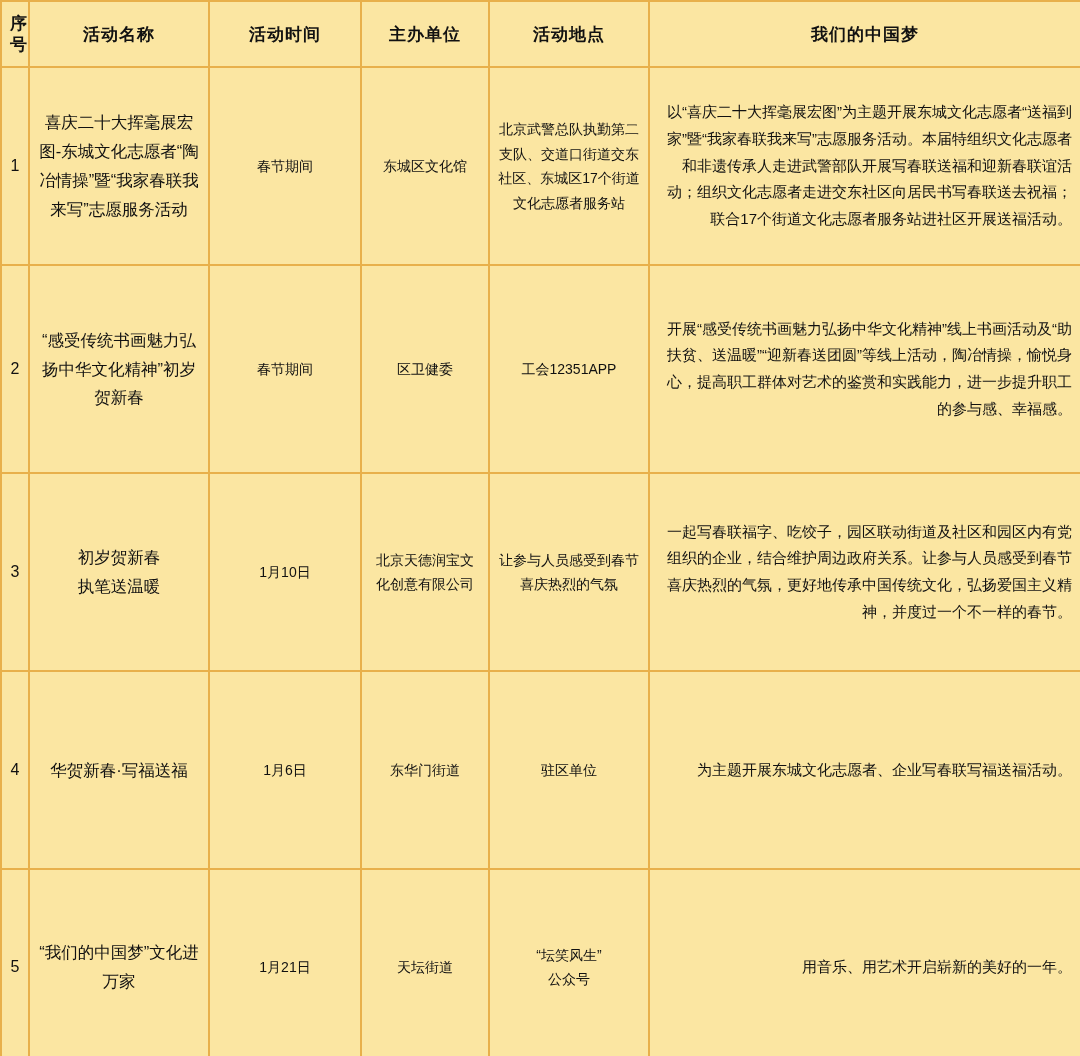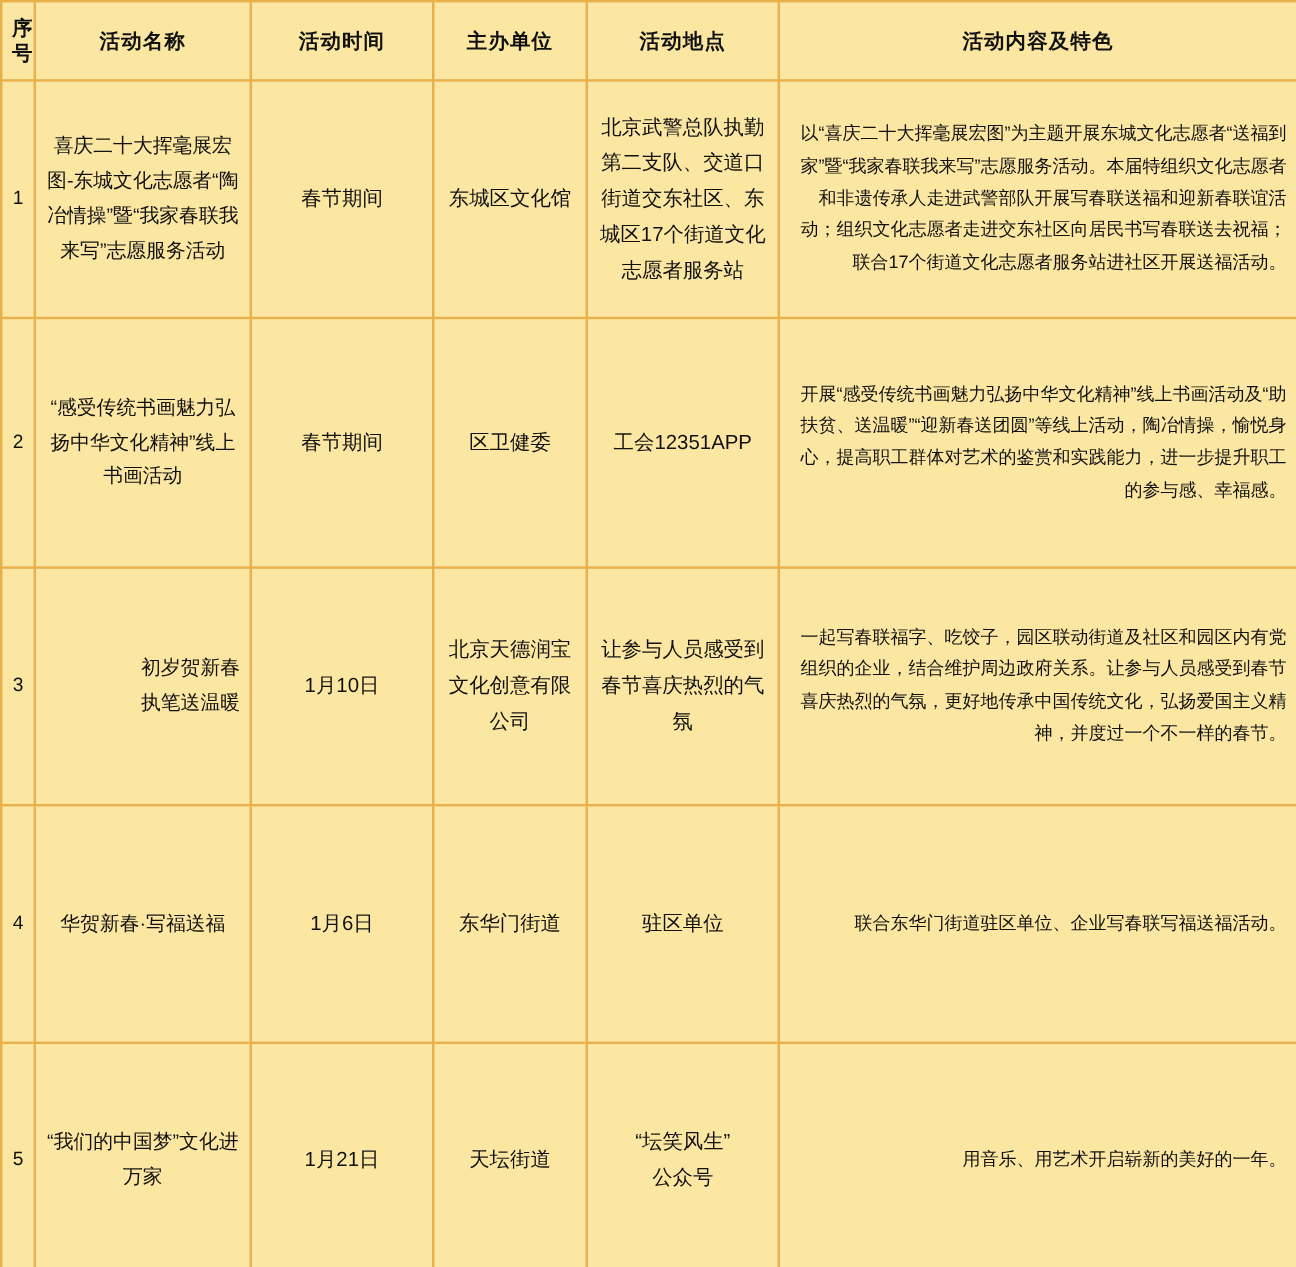--- a/index.html
+++ b/index.html
@@ -49,21 +49,21 @@
   }
   td.cell-name {
     text-align: center;
     font-size: 16.5px;
     line-height: 1.75;
   }
   td.cell-time,
   td.cell-org,
   td.cell-place {
     text-align: center;
-    font-size: 17px;
+    font-size: 14px;
     line-height: 1.75;
   }
   td.cell-content {
     text-align: right;
     font-size: 15px;
     line-height: 1.78;
     padding-left: 10px;
     padding-right: 12px;
   }
   tr.row-1 td { height: 198px; }
@@ -91,56 +91,56 @@
   </colgroup>
   <thead>
     <tr>
       <th>
           <span class="hdr-stack">序号</span>
         </th>
       <th>活动名称</th>
       <th>活动时间</th>
       <th>主办单位</th>
       <th>活动地点</th>
-      <th>活动内容及特色</th>
+      <th>我们的中国梦</th>
     </tr>
   </thead>
   <tbody>
     <tr class="row-1">
       <td class="cell-index">1</td>
       <td class="cell-name">喜庆二十大挥毫展宏图-东城文化志愿者“陶冶情操”暨“我家春联我来写”志愿服务活动</td>
       <td class="cell-time">春节期间</td>
       <td class="cell-org">东城区文化馆</td>
       <td class="cell-place">北京武警总队执勤第二支队、交道口街道交东社区、东城区17个街道文化志愿者服务站</td>
       <td class="cell-content">以“喜庆二十大挥毫展宏图”为主题开展东城文化志愿者“送福到家”暨“我家春联我来写”志愿服务活动。本届特组织文化志愿者和非遗传承人走进武警部队开展写春联送福和迎新春联谊活动；组织文化志愿者走进交东社区向居民书写春联送去祝福；联合17个街道文化志愿者服务站进社区开展送福活动。</td>
     </tr>
     <tr class="row-2">
       <td class="cell-index">2</td>
-      <td class="cell-name">“感受传统书画魅力弘扬中华文化精神”线上书画活动</td>
+      <td class="cell-name">“感受传统书画魅力弘扬中华文化精神”初岁贺新春</td>
       <td class="cell-time">春节期间</td>
       <td class="cell-org">区卫健委</td>
       <td class="cell-place">工会12351APP</td>
       <td class="cell-content">开展“感受传统书画魅力弘扬中华文化精神”线上书画活动及“助扶贫、送温暖”“迎新春送团圆”等线上活动，陶冶情操，愉悦身心，提高职工群体对艺术的鉴赏和实践能力，进一步提升职工的参与感、幸福感。</td>
     </tr>
     <tr class="row-3">
       <td class="cell-index">3</td>
-      <td class="cell-name" style="white-space: pre-line; text-align: right;">初岁贺新春
+      <td class="cell-name" style="white-space: pre-line;">初岁贺新春
 执笔送温暖</td>
       <td class="cell-time">1月10日</td>
       <td class="cell-org">北京天德润宝文化创意有限公司</td>
       <td class="cell-place">让参与人员感受到春节喜庆热烈的气氛</td>
       <td class="cell-content">一起写春联福字、吃饺子，园区联动街道及社区和园区内有党组织的企业，结合维护周边政府关系。让参与人员感受到春节喜庆热烈的气氛，更好地传承中国传统文化，弘扬爱国主义精神，并度过一个不一样的春节。</td>
     </tr>
     <tr class="row-4">
       <td class="cell-index">4</td>
       <td class="cell-name">华贺新春·写福送福</td>
       <td class="cell-time">1月6日</td>
       <td class="cell-org">东华门街道</td>
       <td class="cell-place">驻区单位</td>
-      <td class="cell-content">联合东华门街道驻区单位、企业写春联写福送福活动。</td>
+      <td class="cell-content">为主题开展东城文化志愿者、企业写春联写福送福活动。</td>
     </tr>
     <tr class="row-5">
       <td class="cell-index">5</td>
       <td class="cell-name">“我们的中国梦”文化进万家</td>
       <td class="cell-time">1月21日</td>
       <td class="cell-org">天坛街道</td>
       <td class="cell-place" style="white-space: pre-line;">“坛笑风生”
 公众号</td>
       <td class="cell-content">用音乐、用艺术开启崭新的美好的一年。</td>
     </tr>

